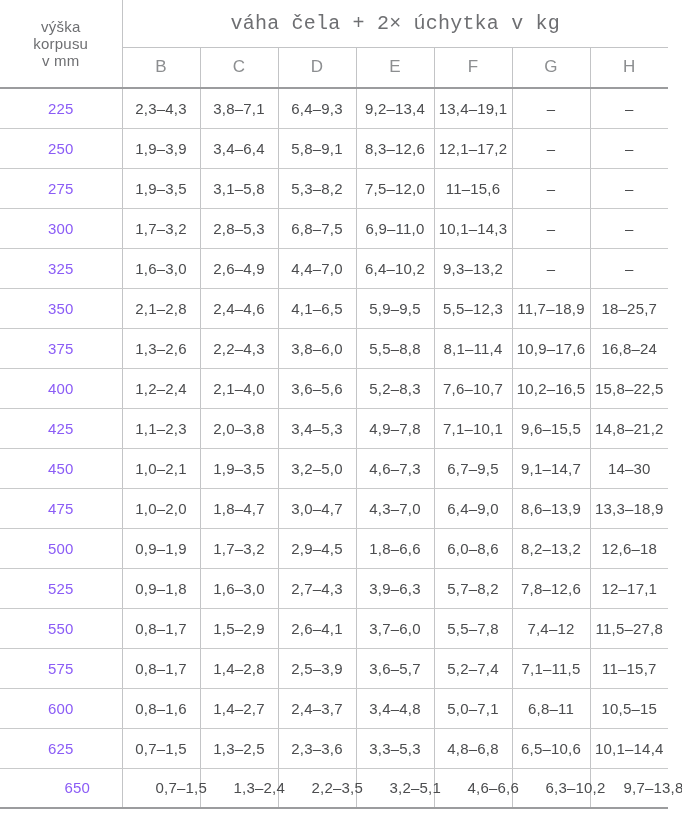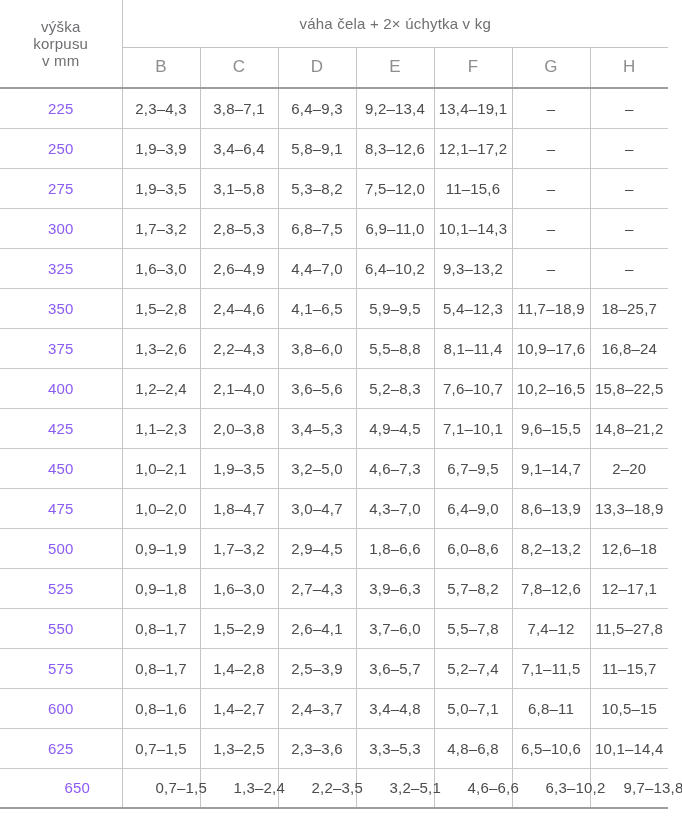--- a/index.html
+++ b/index.html
@@ -36,21 +36,22 @@
     border-right: 1px solid #c3c4c6;
     color: #6e6f72;
     font-size: 15px;
     line-height: 17px;
   }
   th.corner span { display: block; }
 
   th.span-header {
     border-bottom: 1px solid #c3c4c6;
     color: #6e6f72;
-    font-size: 15px;
+    font-size: 20px;
+    font-family: Liberation Mono, monospace;
   }
   th.letter {
     border-left: 1px solid #c3c4c6;
     color: #8c8e90;
     font-size: 17px;
   }
   thead tr.letter-row th, th.corner {
     border-bottom: 2px solid #9b9c9e;
   }
 
@@ -153,25 +154,25 @@
         <td>1,6–3,0</td>
         <td>2,6–4,9</td>
         <td>4,4–7,0</td>
         <td>6,4–10,2</td>
         <td>9,3–13,2</td>
         <td>–</td>
         <td>–</td>
       </tr>
       <tr>
         <th class="rowh">350</th>
-        <td>1,5–2,8</td>
+        <td>2,1–2,8</td>
         <td>2,4–4,6</td>
         <td>4,1–6,5</td>
         <td>5,9–9,5</td>
-        <td>5,4–12,3</td>
+        <td>5,5–12,3</td>
         <td>11,7–18,9</td>
         <td>18–25,7</td>
       </tr>
       <tr>
         <th class="rowh">375</th>
         <td>1,3–2,6</td>
         <td>2,2–4,3</td>
         <td>3,8–6,0</td>
         <td>5,5–8,8</td>
         <td>8,1–11,4</td>
@@ -186,34 +187,34 @@
         <td>5,2–8,3</td>
         <td>7,6–10,7</td>
         <td>10,2–16,5</td>
         <td>15,8–22,5</td>
       </tr>
       <tr>
         <th class="rowh">425</th>
         <td>1,1–2,3</td>
         <td>2,0–3,8</td>
         <td>3,4–5,3</td>
-        <td>4,9–4,5</td>
+        <td>4,9–7,8</td>
         <td>7,1–10,1</td>
         <td>9,6–15,5</td>
         <td>14,8–21,2</td>
       </tr>
       <tr>
         <th class="rowh">450</th>
         <td>1,0–2,1</td>
         <td>1,9–3,5</td>
         <td>3,2–5,0</td>
         <td>4,6–7,3</td>
         <td>6,7–9,5</td>
         <td>9,1–14,7</td>
-        <td>2–20</td>
+        <td>14–30</td>
       </tr>
       <tr>
         <th class="rowh">475</th>
         <td>1,0–2,0</td>
         <td>1,8–4,7</td>
         <td>3,0–4,7</td>
         <td>4,3–7,0</td>
         <td>6,4–9,0</td>
         <td>8,6–13,9</td>
         <td>13,3–18,9</td>

